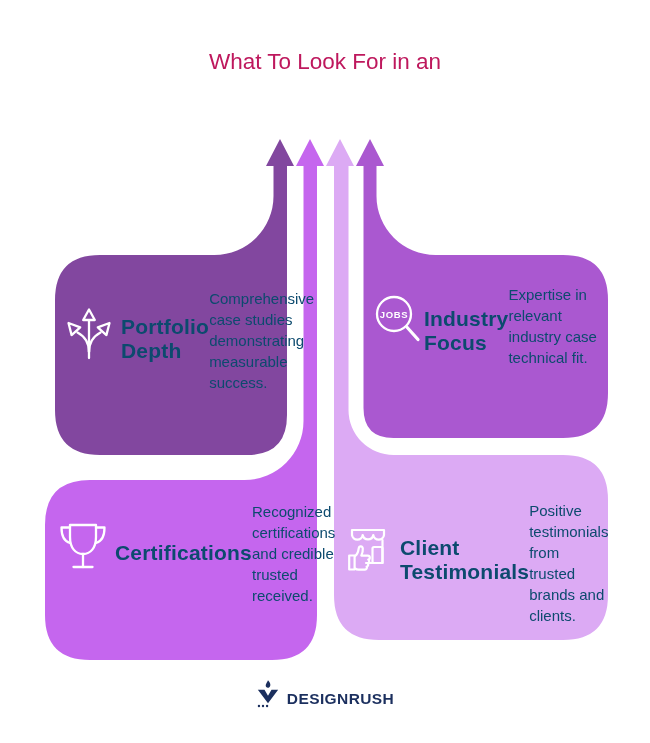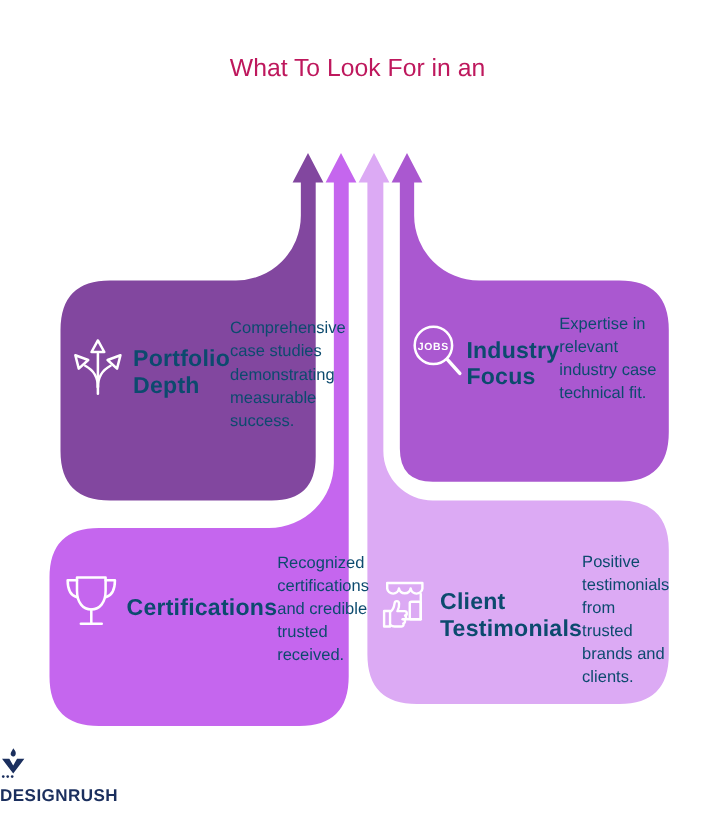--- a/index.html
+++ b/index.html
@@ -26,21 +26,21 @@
   #content-portfolio .card-title{margin-top:11px;}
   #content-industry .card-title{margin-top:22px;}
   #content-certifications .card-title{margin-top:11px;}
   #content-testimonials .card-title{margin-top:9px;}
   #content-portfolio .card-desc{margin-top:14px;max-width:172px;}
   #content-industry .card-desc{margin-top:12px;max-width:198px;}
   #content-certifications .card-desc{margin-top:12px;max-width:224px;}
   #content-testimonials .card-desc{margin-top:16px;max-width:200px;}
   .footer{
     position:absolute;left:0;top:680px;width:650px;
-    display:flex;align-items:flex-start;justify-content:center;gap:7px;flex-direction:column;
+    display:flex;align-items:flex-end;justify-content:center;gap:7px;
   }
   .brand-text{
     color:#1b2f5e;font-size:15.5px;font-weight:bold;letter-spacing:.4px;
   }
 </style>
 </head>
 <body>
 
 <div class="canvas">
 

